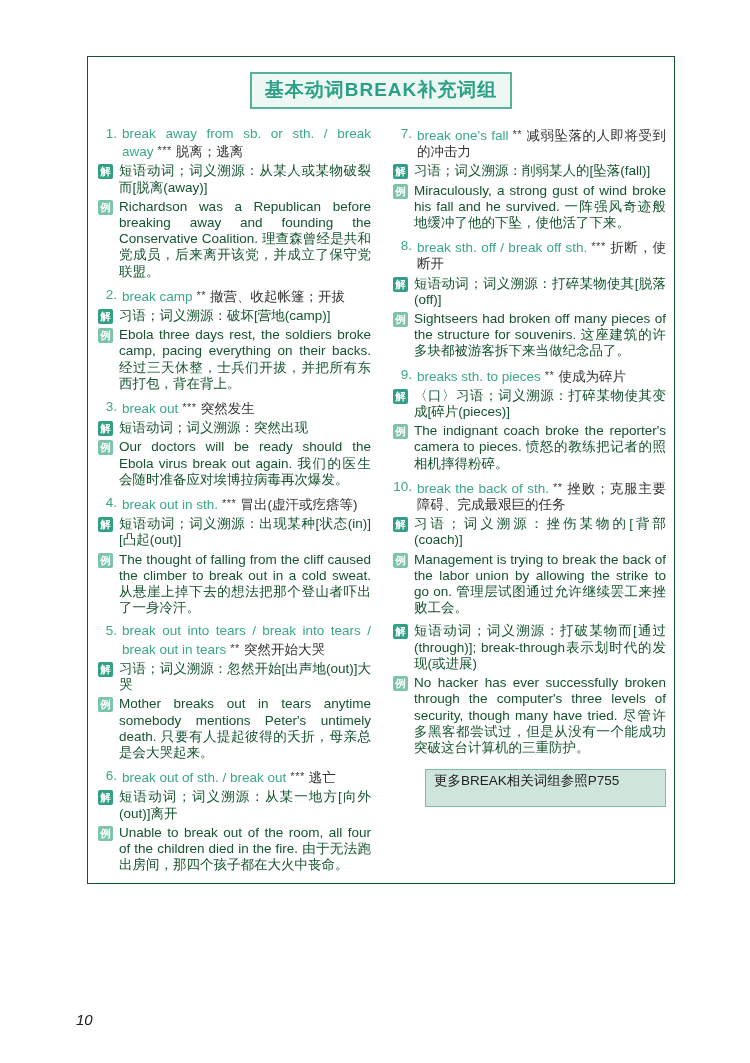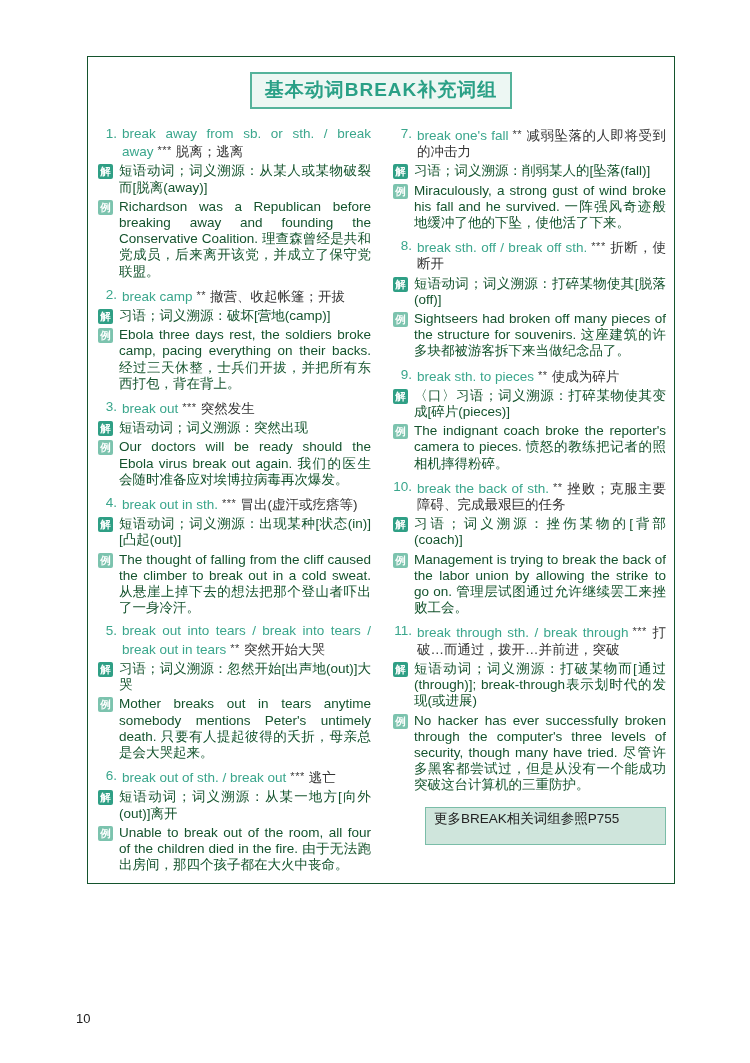--- a/index.html
+++ b/index.html
@@ -37,21 +37,21 @@
   }
   .tag-j { background:#2f9f85; }
   .tag-l { background:#7cc3ae; }
   .rt { flex:1; text-align:justify; color:#14532d; }
 
   .ref-box {
     margin:13px 0 0 33px; background:#cfe5dc; border:1px solid #7abda8;
     padding:3px 8px 17px; font-size:13.5px; color:#222222;
   }
 
-  .page-num { position:absolute; left:76px; top:1011px; font-size:13px; color:#1b1b1b; }
+  .page-num { position:absolute; left:76px; top:1011px; font-size:15px; color:#1b1b1b;font-style:italic; }
 </style>
 </head>
 <body>
 
 <div class="sheet">
   <div class="frame">
 
     <div class="title-row">
       <div class="title-box">基本动词BREAK补充词组</div>
     </div>
@@ -180,21 +180,21 @@
             </p>
           <p class="row">
               <span class="tag tag-l">例</span>
               <span class="rt">Sightseers had broken off many pieces of the structure for souvenirs. 这座建筑的许多块都被游客拆下来当做纪念品了。</span>
             </p>
         </section>
 
         <section class="entry">
           <p class="head">
               <span class="num">9.</span>
-              <span class="ht"><span class="phrase">break sth. to pieces</span><span class="stars">**</span><span class="def">使成为碎片</span></span>
+              <span class="ht"><span class="phrase">breaks sth. to pieces</span><span class="stars">**</span><span class="def">使成为碎片</span></span>
             </p>
           <p class="row">
               <span class="tag tag-j">解</span>
               <span class="rt">〈口〉习语；词义溯源：打碎某物使其变成[碎片(pieces)]</span>
             </p>
           <p class="row">
               <span class="tag tag-l">例</span>
               <span class="rt">The indignant coach broke the reporter's camera to pieces. 愤怒的教练把记者的照相机摔得粉碎。</span>
             </p>
         </section>
@@ -208,24 +208,20 @@
               <span class="tag tag-j">解</span>
               <span class="rt">习语；词义溯源：挫伤某物的[背部(coach)]</span>
             </p>
           <p class="row">
               <span class="tag tag-l">例</span>
               <span class="rt">Management is trying to break the back of the labor union by allowing the strike to go on. 管理层试图通过允许继续罢工来挫败工会。</span>
             </p>
         </section>
 
         <section class="entry">
-          <p class="head">
-              <span class="num">11.</span>
-              <span class="ht"><span class="phrase">break through sth. / break through</span><span class="stars">***</span><span class="def">打破…而通过，拨开…并前进，突破</span></span>
-            </p>
           <p class="row">
               <span class="tag tag-j">解</span>
               <span class="rt">短语动词；词义溯源：打破某物而[通过(through)]; break-through表示划时代的发现(或进展)</span>
             </p>
           <p class="row">
               <span class="tag tag-l">例</span>
               <span class="rt">No hacker has ever successfully broken through the computer's three levels of security, though many have tried. 尽管许多黑客都尝试过，但是从没有一个能成功突破这台计算机的三重防护。</span>
             </p>
         </section>
 

